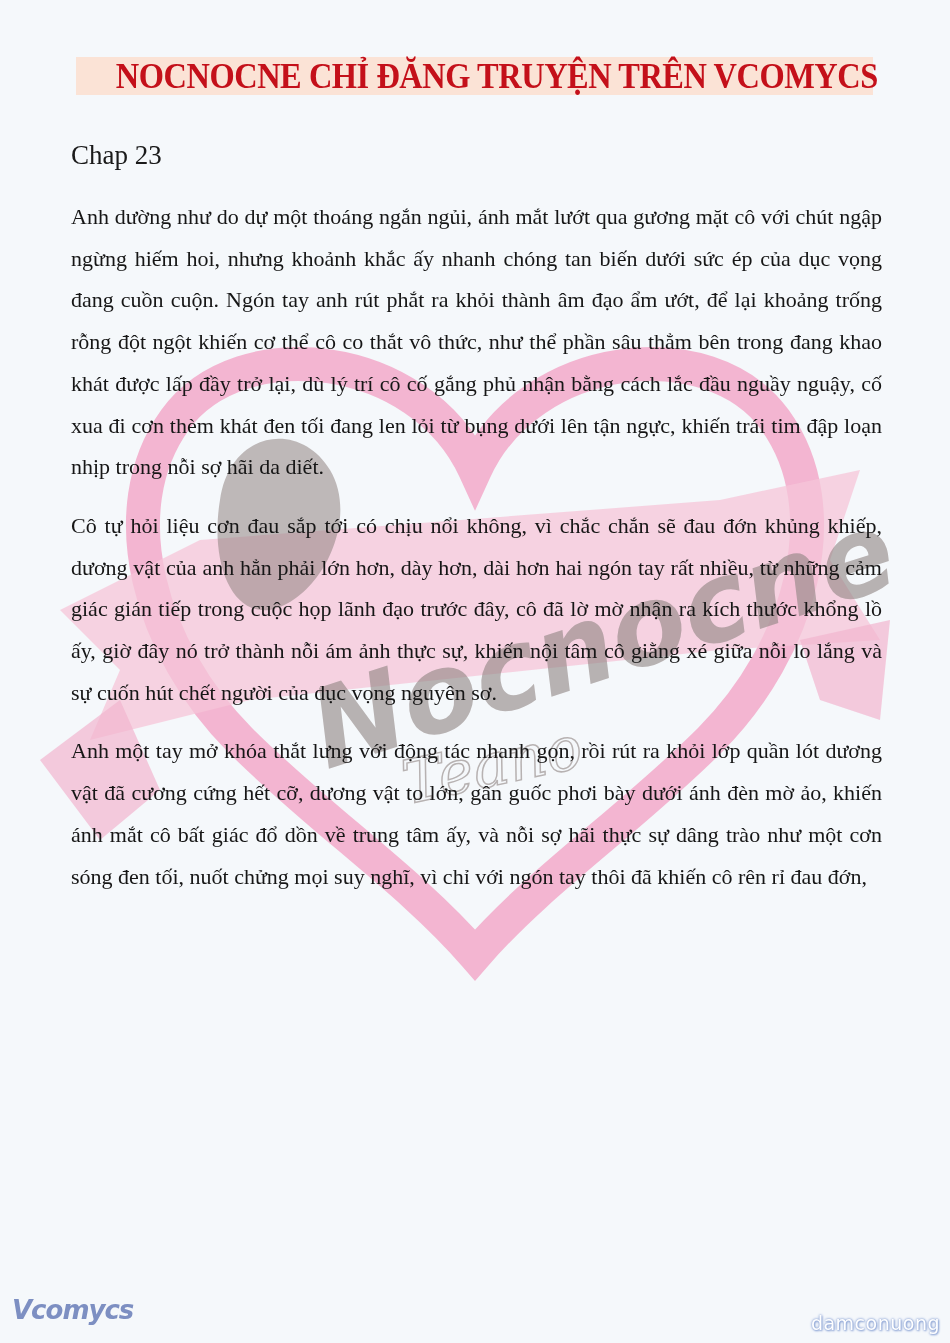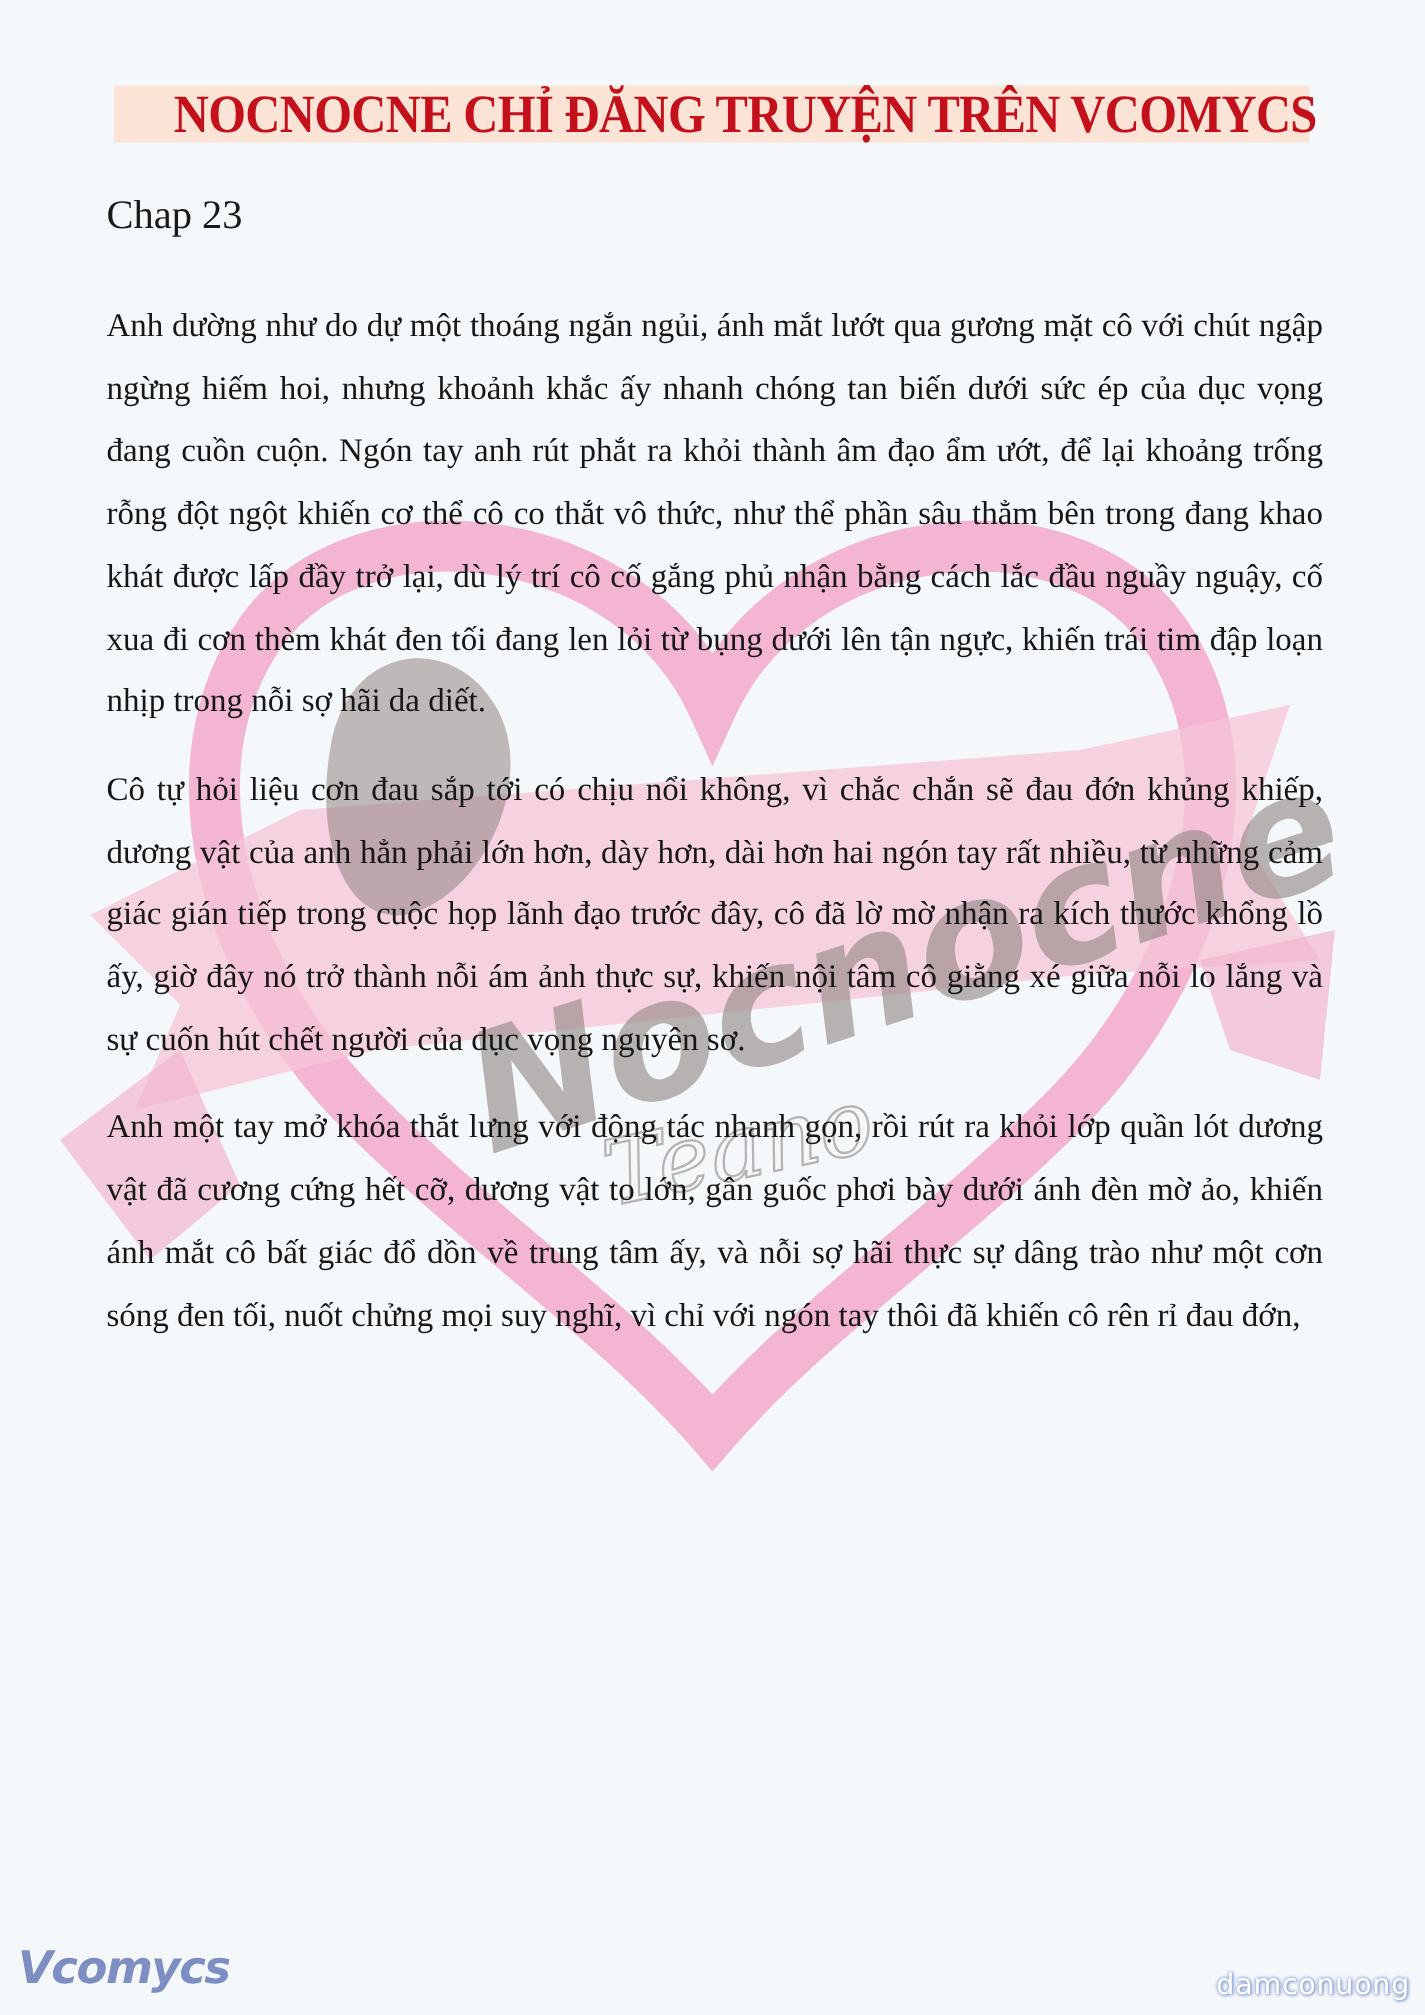--- a/index.html
+++ b/index.html
@@ -15,33 +15,33 @@
     position: absolute; left: 76px; top: 57px; width: 797px; height: 38px;
     background: #fbe3d6;
   }
   .banner-text {
     position: absolute; left: 76px; top: 55px; width: 797px; text-align: center;
     color: #c4101a; font-weight: bold; font-size: 36px; line-height: 42px;
     letter-spacing: -0.5px; transform: scaleX(0.9); transform-origin: center;
     white-space: nowrap;
   }
   .chapter {
-    position: absolute; left: 71px; top: 128px;
+    position: absolute; left: 71px; top: 140px;
     font-size: 27px; color: #1a1a1a;
   }
   .body-text {
     position: absolute; left: 71px; top: 196px; width: 811px;
     font-size: 22px; line-height: 41.7px; color: #161616;
     text-align: justify;
   }
   .body-text p { margin: 0 0 17px 0; }
   .vcomycs {
     position: absolute; left: 12px; top: 1295px;
     font-family: "DejaVu Sans", sans-serif; font-style: italic; font-weight: bold;
-    font-size: 30px; color: #7d8fc2; letter-spacing: -1px;
+    font-size: 26px; color: #7d8fc2; letter-spacing: -1px;
   }
   .damconuong {
     position: absolute; right: 10px; top: 1312px;
     font-family: "DejaVu Sans", sans-serif; font-size: 19px; color: #ffffff;
     text-shadow: 0 0 2px #8fa6d6, 0 0 3px #8fa6d6, 1px 1px 2px #8fa6d6;
     letter-spacing: 0.5px;
     margin-left: 28px;
   }
 </style>
 </head>

